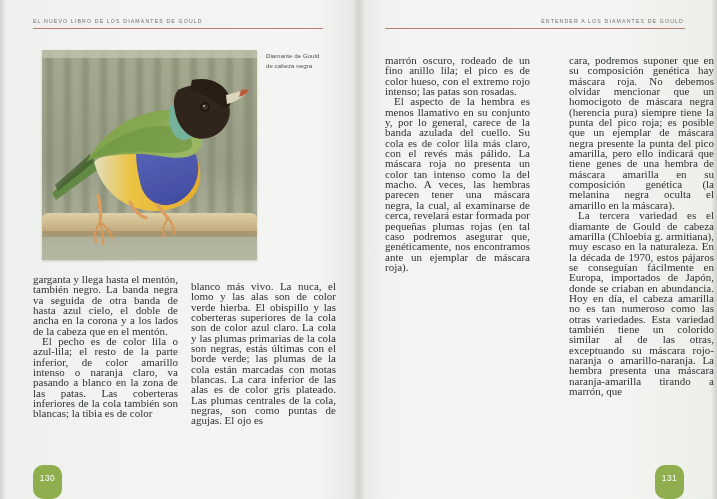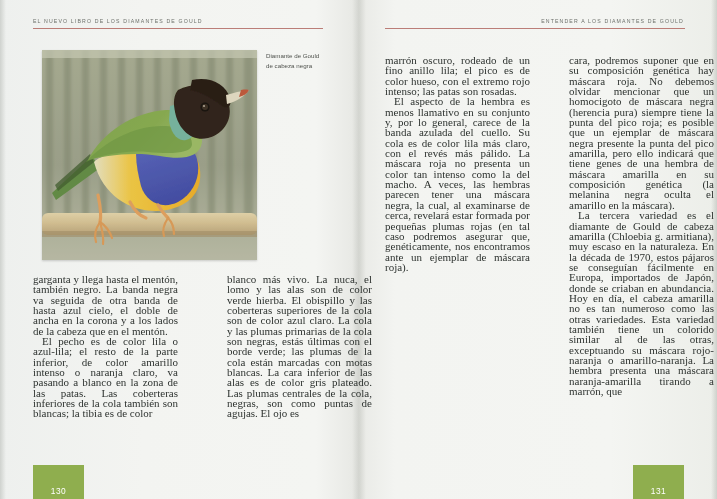--- a/index.html
+++ b/index.html
@@ -106,41 +106,42 @@
     text-align: justify;
     text-justify: inter-word;
     hyphens: manual;
     width: 145px;
   }
   .col p { margin: 0; }
   .col p + p { text-indent: 9px; }
 
   
   .col-l1 { left: 33px;  top: 274px; }
-  .col-l2 { left: 191px; top: 274px; margin-left: 36px; }
+  .col-l2 { left: 191px; top: 281px; }
   
   .col-r1 { left: 385px; top: 55px; }
   .col-r2 { left: 541px; top: 55px; margin-left: 28px; }
 
   
   .folio {
     position: absolute;
     bottom: 0;
-    width: 51px;
+    width: 29px;
     height: 34px;
     background: #8fae4e;
     color: #ffffff;
     font-family: "Liberation Sans", sans-serif;
     font-size: 8.4px;
     letter-spacing: .5px;
     display: flex;
     align-items: flex-start;
     justify-content: center;
-    padding-top: 21px;
+    padding-top: 8px;
     box-sizing: border-box;
+    border-radius: 10px;
   }
   .folio-left  { left: 33px; }
   .folio-right { right: 33px; }
 
   
   .edge-l { position:absolute; left:0; top:0; width:6px; height:499px;
             background: linear-gradient(to right, rgba(150,155,148,.35), rgba(150,155,148,0)); }
   .edge-r { position:absolute; right:0; top:0; width:6px; height:499px;
             background: linear-gradient(to left, rgba(150,155,148,.35), rgba(150,155,148,0)); }
 </style>

